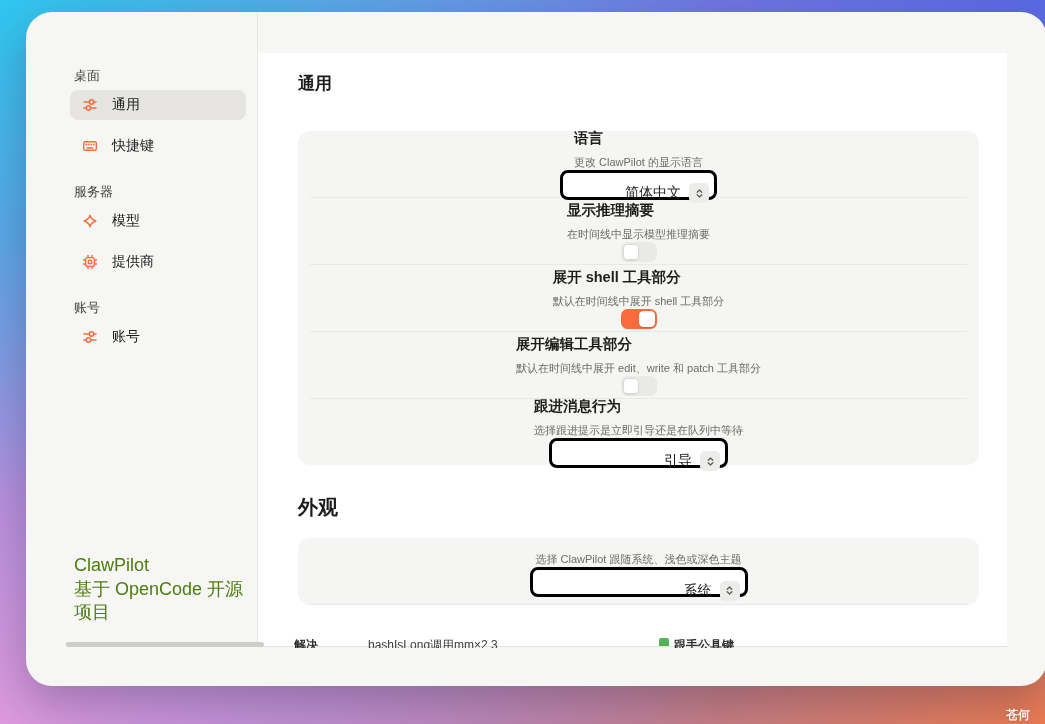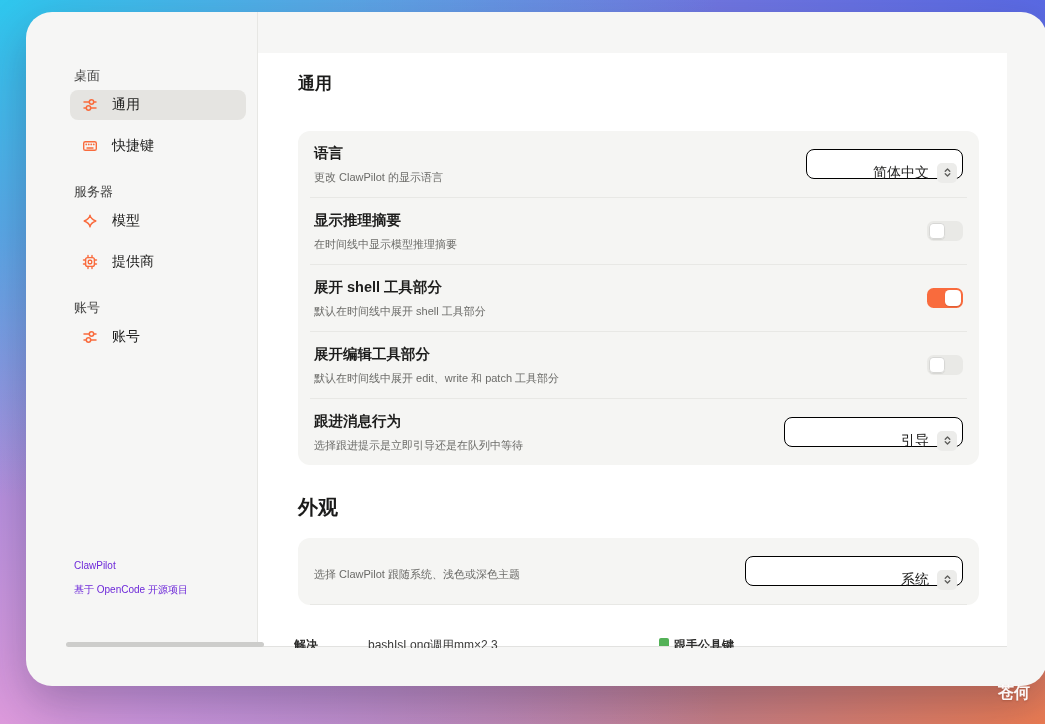--- a/index.html
+++ b/index.html
@@ -25,58 +25,58 @@
   .vdivider { position:absolute; left:231px; top:0; width:1px; height:635px; background:#e7e7e4; }
   .side-section-label { margin:0 0 6px 48px; font-size:13px; color:#414140; height:16px; line-height:16px; }
   .side-item {
     width:176px; height:30px; margin:0 0 11px 44px; border-radius:8px;
     display:flex; align-items:center; padding-left:12px; gap:14px; cursor:pointer;
   }
   .side-item.active { background:#e5e4e1; }
   .side-item .lbl { font-size:14px; color:#1c1c1b; }
   .side-item .icn { width:16px; height:16px; display:flex; }
   .side-gap { height:12px; }
-  .side-footer { position:absolute; left:48px; top:542px; font-size:10px; color:#6d28d9; line-height:23.5px; }
+  .side-footer { position:absolute; left:48px; top:542px; font-size:18px; color:#4d7c0f; line-height:23.5px; }
   
   .panel {
     position:absolute; left:232px; top:41px; width:749px; height:594px;
     background:#ffffff; overflow:hidden;
   }
   .content { padding:19px 0 0 40px; width:721px; }
   .page-title { font-size:17px; font-weight:bold; color:#1b1b1a; margin-bottom:36px; }
   .section-title { font-size:20px; font-weight:bold; color:#1b1b1a; margin:29px 0 17px 0; }
   .card { width:681px; background:#f5f5f3; border-radius:12px; }
-  .row { height:66px; display:flex; align-items:center; justify-content:space-between; padding:0 16px; }
+  .row { height:66px; display:flex; align-items:center; justify-content:center; padding:0 16px;flex-direction:column; }
   .sep { height:1px; background:#e8e8e5; margin:0 12px; }
   .row-label { font-size:14.5px; font-weight:bold; color:#1d1d1c; }
   .row-desc { font-size:11px; color:#6b6b68; margin-top:7px; }
   
   .select {
-    height:30px; background:#fff; border:1px solid #000000; border-radius:8px;
+    height:30px; background:#fff; border:3px solid #000000; border-radius:8px;
     display:flex; align-items:center; justify-content:flex-end; gap:8px;
     padding:17px 5px 0 12px; cursor:pointer; flex:none;
   }
   .select .val { font-size:14px; color:#1d1d1c; }
   .chev { width:20px; height:20px; border-radius:5px; background:#ececea; display:flex; align-items:center; justify-content:center; }
   
   .toggle { width:36px; height:20px; border-radius:6.5px; position:relative; cursor:pointer; flex:none; }
   .toggle.off { background:#e9e9e6; }
   .toggle.on  { background:#f96b3d; }
   .toggle .knob { position:absolute; top:2px; width:16px; height:16px; background:#fff; border-radius:4.5px; }
   .toggle.off .knob { left:2px; box-shadow:inset 0 0 0 1px #d7d7d5, 0 1px 1px rgba(0,0,0,.08); }
   .toggle.on  .knob { right:2px; box-shadow:0 1px 1px rgba(0,0,0,.12); }
   
   .bottom-bar { position:absolute; left:40px; top:630px; width:198px; height:5px; border-radius:2.5px; background:#cdcdcb; }
   .frag { position:absolute; height:9px; overflow:hidden; font-size:12px; line-height:13px; color:#3c3c3b; white-space:nowrap; }
   .frag.b { font-weight:bold; color:#2e2e2d; }
   .green-badge { position:absolute; width:10px; height:8px; overflow:hidden; }
   .green-badge span { display:block; width:10px; height:10px; background:#53b157; border-radius:2px; }
   .faint-line { position:absolute; left:232px; top:634px; width:749px; height:1px; background:#e2e2e0; }
   
-  .watermark { position:absolute; right:15px; bottom:20px; font-size:16px; font-weight:bold;
+  .watermark { position:absolute; right:15px; bottom:0; font-size:12px; font-weight:bold;
     color:rgba(255,255,255,.95); text-shadow:0 1px 2px rgba(120,50,30,.35);margin-left:16px; }
   svg { display:block; }
 </style>
 </head>
 <body>
 
 <div class="window">
 
   <nav class="sidebar">
     <div class="side-section-label">桌面</div>

